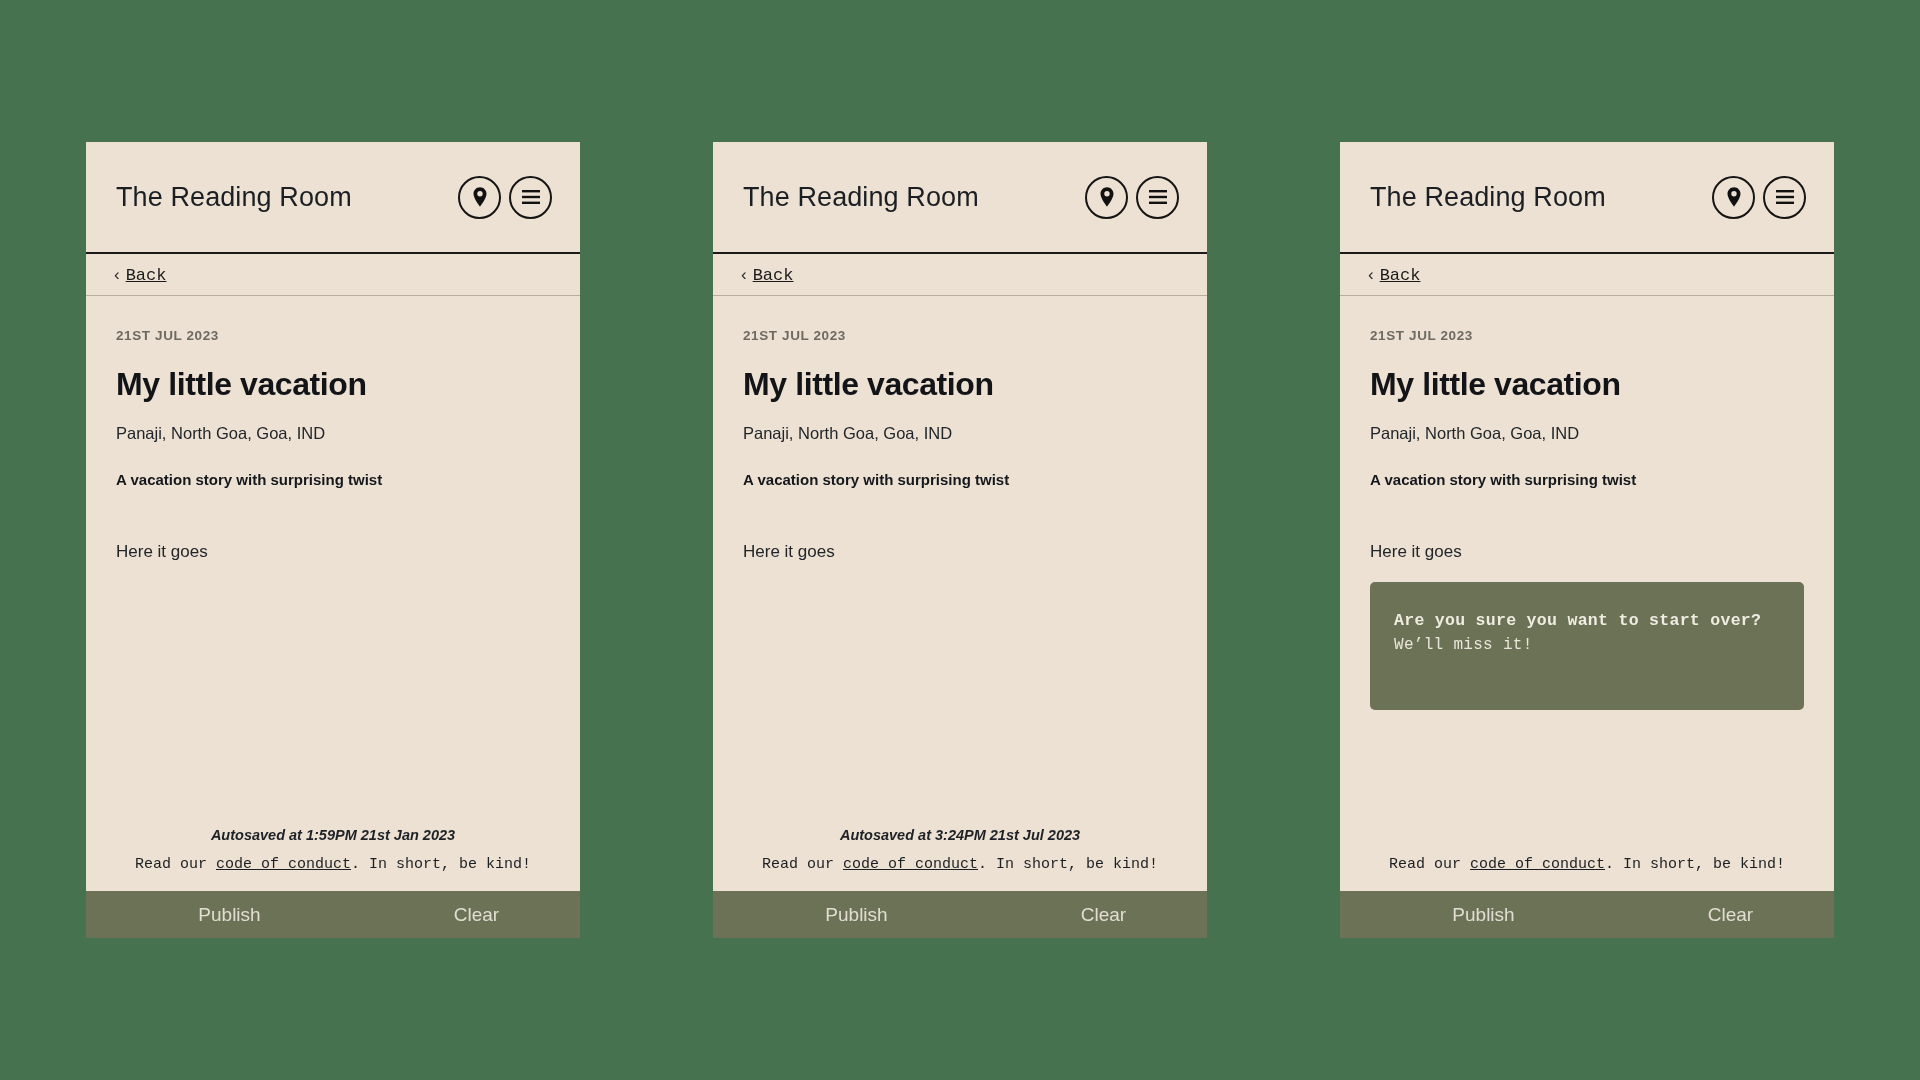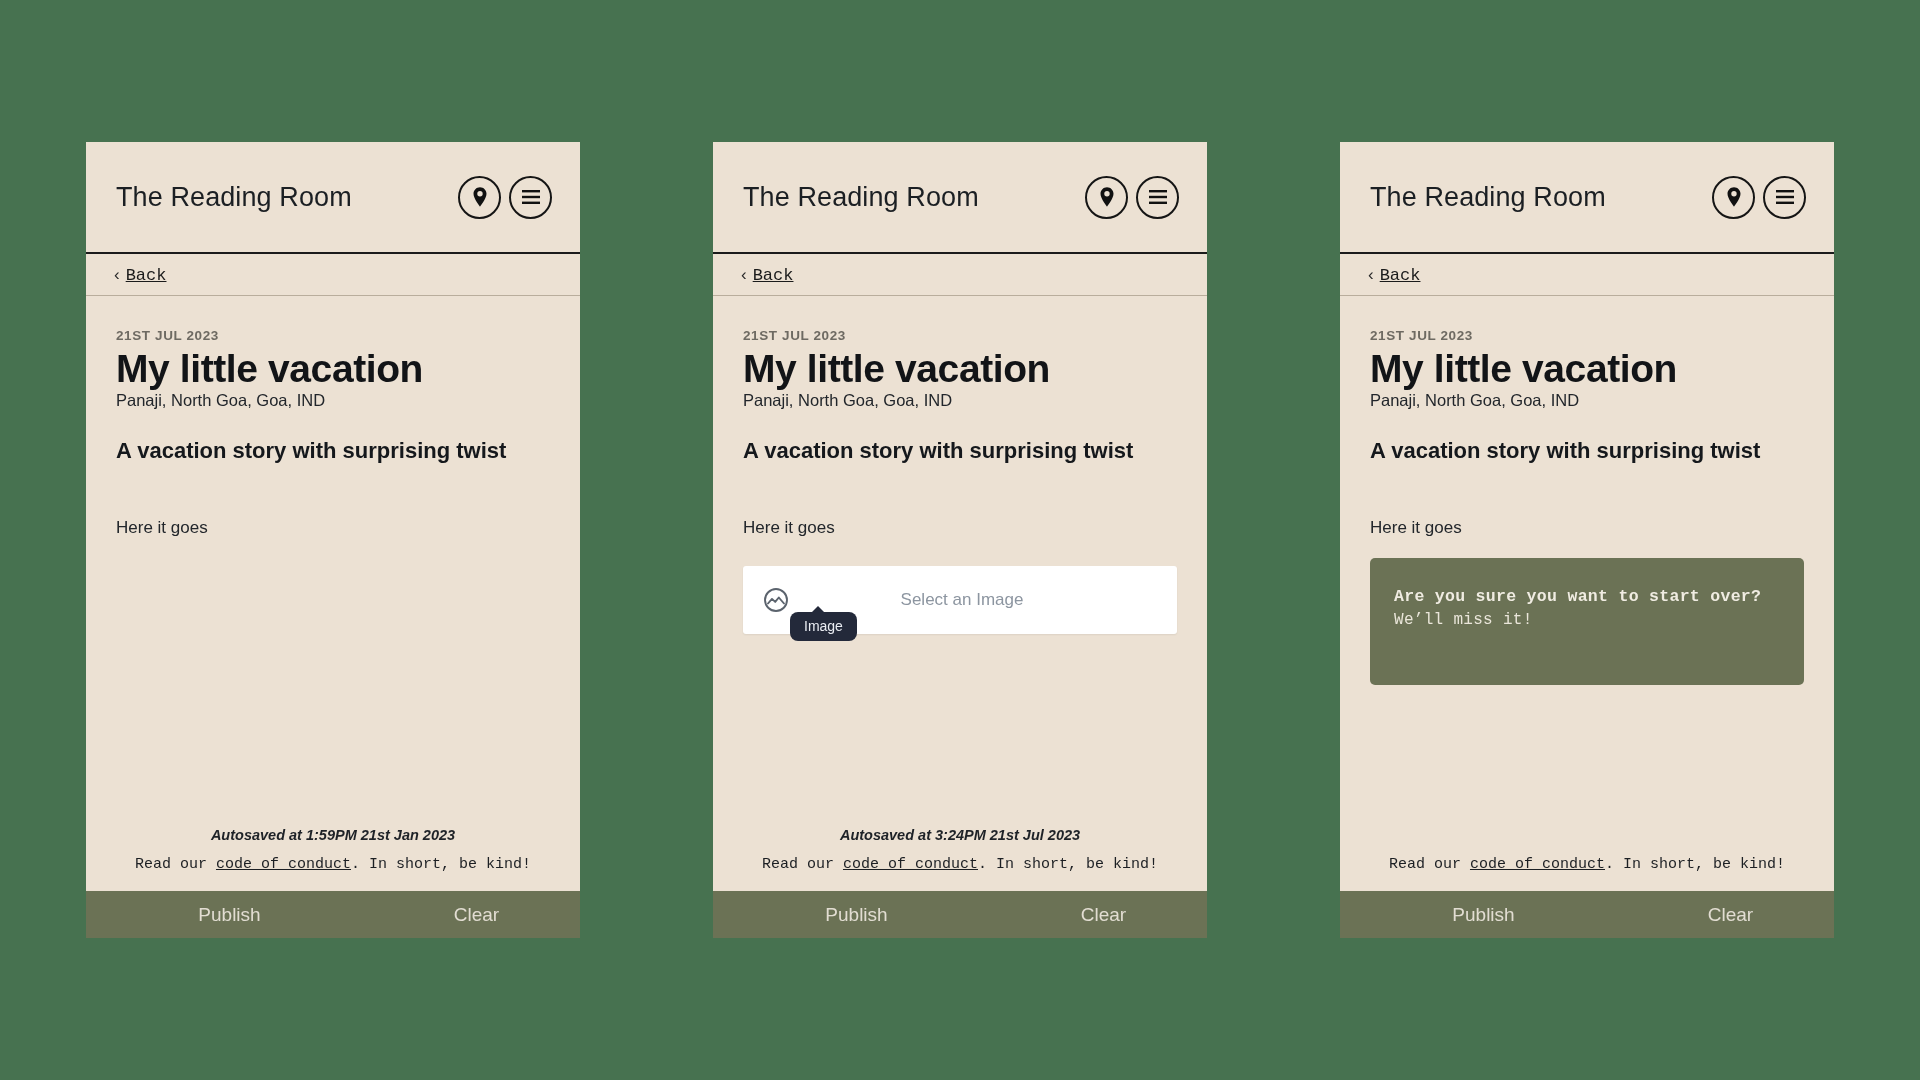--- a/index.html
+++ b/index.html
@@ -99,39 +99,40 @@
     padding: 32px 30px 0 30px;
     position: relative;
     overflow: hidden;
   }
 
   .post-date {
     font-size: 13.5px;
     letter-spacing: 0.6px;
     color: #6e6a62;
     font-weight: 600;
-    margin-bottom: 5px;
+    margin-bottom: 24px;
   }
 
   .post-title {
-    font-size: 39px;
+    font-size: 32px;
     font-weight: 700;
     color: #121417;
     letter-spacing: -0.4px;
     line-height: 1.1;
+    margin-bottom: 22px;
   }
 
   .post-location {
     font-size: 16.5px;
     color: #22262b;
     margin-bottom: 28px;
   }
 
   .post-subtitle {
-    font-size: 22px;
+    font-size: 15px;
     font-weight: 700;
     color: #15181c;
     margin-bottom: 54px;
   }
 
   .post-body {
     font-size: 17px;
     color: #22262b;
   }
 
@@ -349,30 +350,20 @@
     </div>
   </div>
 
   <div class="content">
     <div class="post-date">21ST JUL 2023</div>
     <div class="post-title">My little vacation</div>
     <div class="post-location">Panaji, North Goa, Goa, IND</div>
     <div class="post-subtitle">A vacation story with surprising twist</div>
     <div class="post-body">Here it goes</div>
 
-    <div class="image-picker">
-      <span class="picker-icon">
-        <svg width="26" height="26" viewBox="0 0 26 26" aria-hidden="true">
-          <circle cx="13" cy="13" r="11" fill="none" stroke="#5b636d" stroke-width="1.9"></circle>
-          <path d="M5 16.5l4-4.6 3.2 3 3.6-4.4 5.2 6" fill="none" stroke="#5b636d" stroke-width="1.9" stroke-linejoin="round" stroke-linecap="round"></path>
-        </svg>
-      </span>
-      <span class="picker-label">Select an Image</span>
-      <span class="tooltip">Image</span>
-    </div>
   </div>
 
   <div class="footer-notes">
     <div class="autosave">Autosaved at 3:24PM 21st Jul 2023</div>
     <div class="conduct"><span>Read our </span><u>code of conduct</u><span>. In short, be kind!</span></div>
   </div>
 
   <div class="action-bar">
     <button class="action-btn">Publish</button>
     <button class="action-btn">Clear</button>

